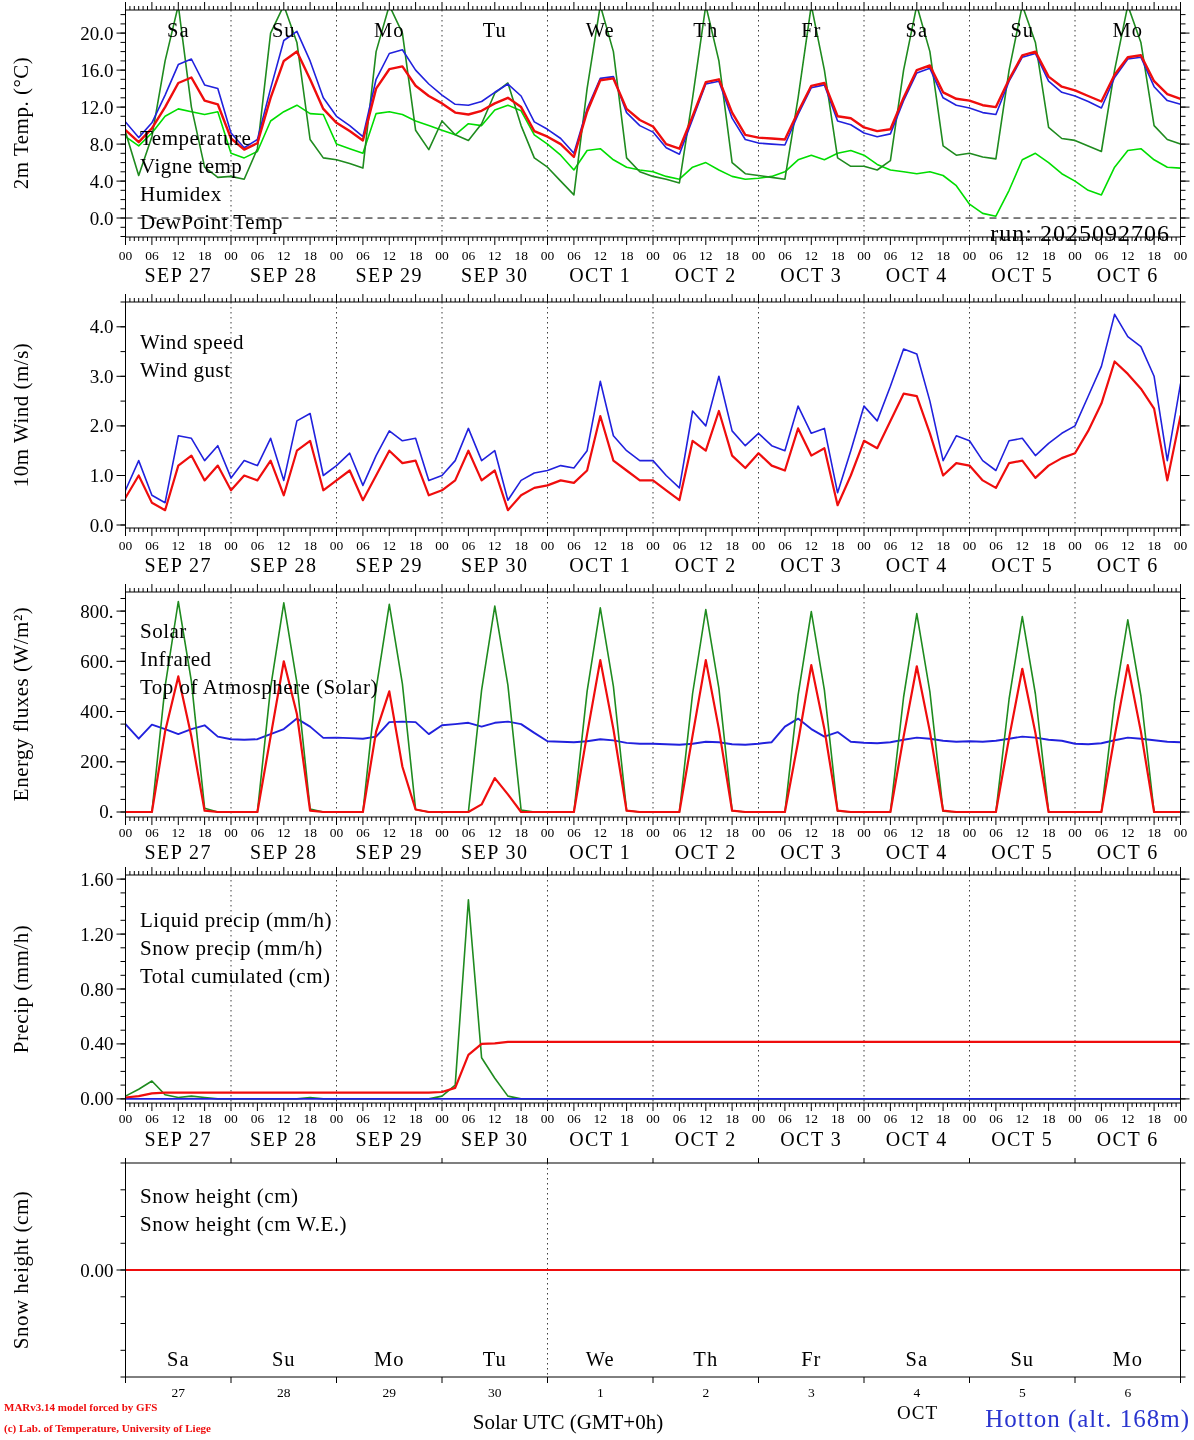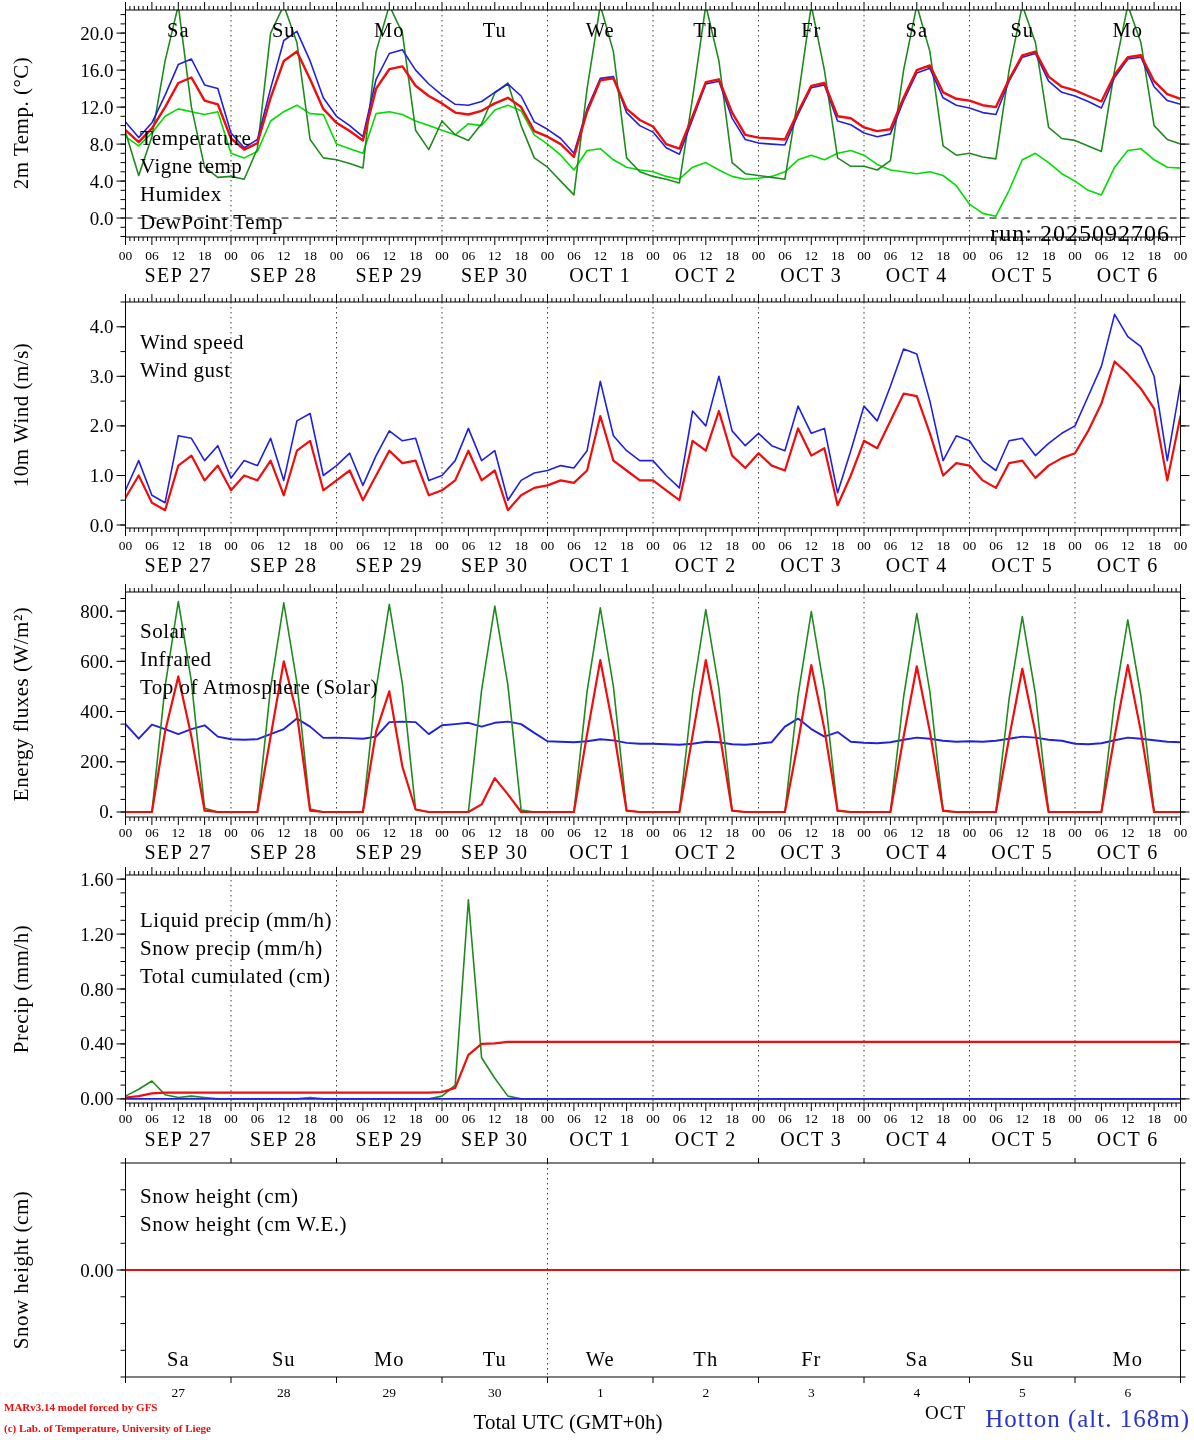--- a/index.html
+++ b/index.html
@@ -14,21 +14,21 @@
   .ytitle{font-size:21px;letter-spacing:0.5px;}
   .dnum{font-size:13.5px;}
   .grid{stroke:#3c3c3c;stroke-width:1;stroke-dasharray:1.5 3.5;}
   .zline{stroke:#000;stroke-width:1;stroke-dasharray:7 5;}
   .axisbox{fill:none;stroke:#000;stroke-width:1;}
   .ticks{stroke:#000;stroke-width:1;}
   .run-label{position:absolute;right:24px;top:210px;font-size:24px;letter-spacing:1px;color:#000;margin-top:10px;}
   .footer-credit{position:absolute;left:4px;top:1397px;color:#ef0d0d;font-size:11px;
                  font-weight:bold;line-height:21px;white-space:nowrap;}
   .xlabel{position:absolute;left:368px;width:400px;top:1410px;text-align:center;font-size:21px;color:#000;}
-  .oct-label{position:absolute;left:897px;top:1402px;font-size:19px;letter-spacing:1px;color:#000;margin-left:28px;}
+  .oct-label{position:absolute;left:897px;top:1402px;font-size:19px;letter-spacing:1px;color:#000;}
   .station{position:absolute;right:4px;top:1405px;font-size:25px;letter-spacing:1px;color:#2a35cf;}
 </style>
 </head>
 <body>
 
 <div class="stage">
   <svg id="chart" width="1194" height="1440">
       <defs>
         <clipPath id="cp0">
           <rect x="125.5" y="10" width="1055" height="227"></rect>
@@ -394,16 +394,16 @@
         <text x="916.75" y="1397" text-anchor="middle" class="dnum">4</text>
         <text x="1022.25" y="1397" text-anchor="middle" class="dnum">5</text>
         <text x="1127.75" y="1397" text-anchor="middle" class="dnum">6</text>
       </g>
     </svg>
   <div class="run-label">run: 2025092706</div>
   <div class="footer-credit">
     <div>MARv3.14 model forced by GFS</div>
     <div>(c) Lab. of Temperature, University of Liege</div>
   </div>
-  <div class="xlabel">Total UTC (GMT+0h)</div>
+  <div class="xlabel">Solar UTC (GMT+0h)</div>
   <div class="oct-label">OCT</div>
   <div class="station">Hotton (alt. 168m)</div>
 </div>
 
 </body></html>

